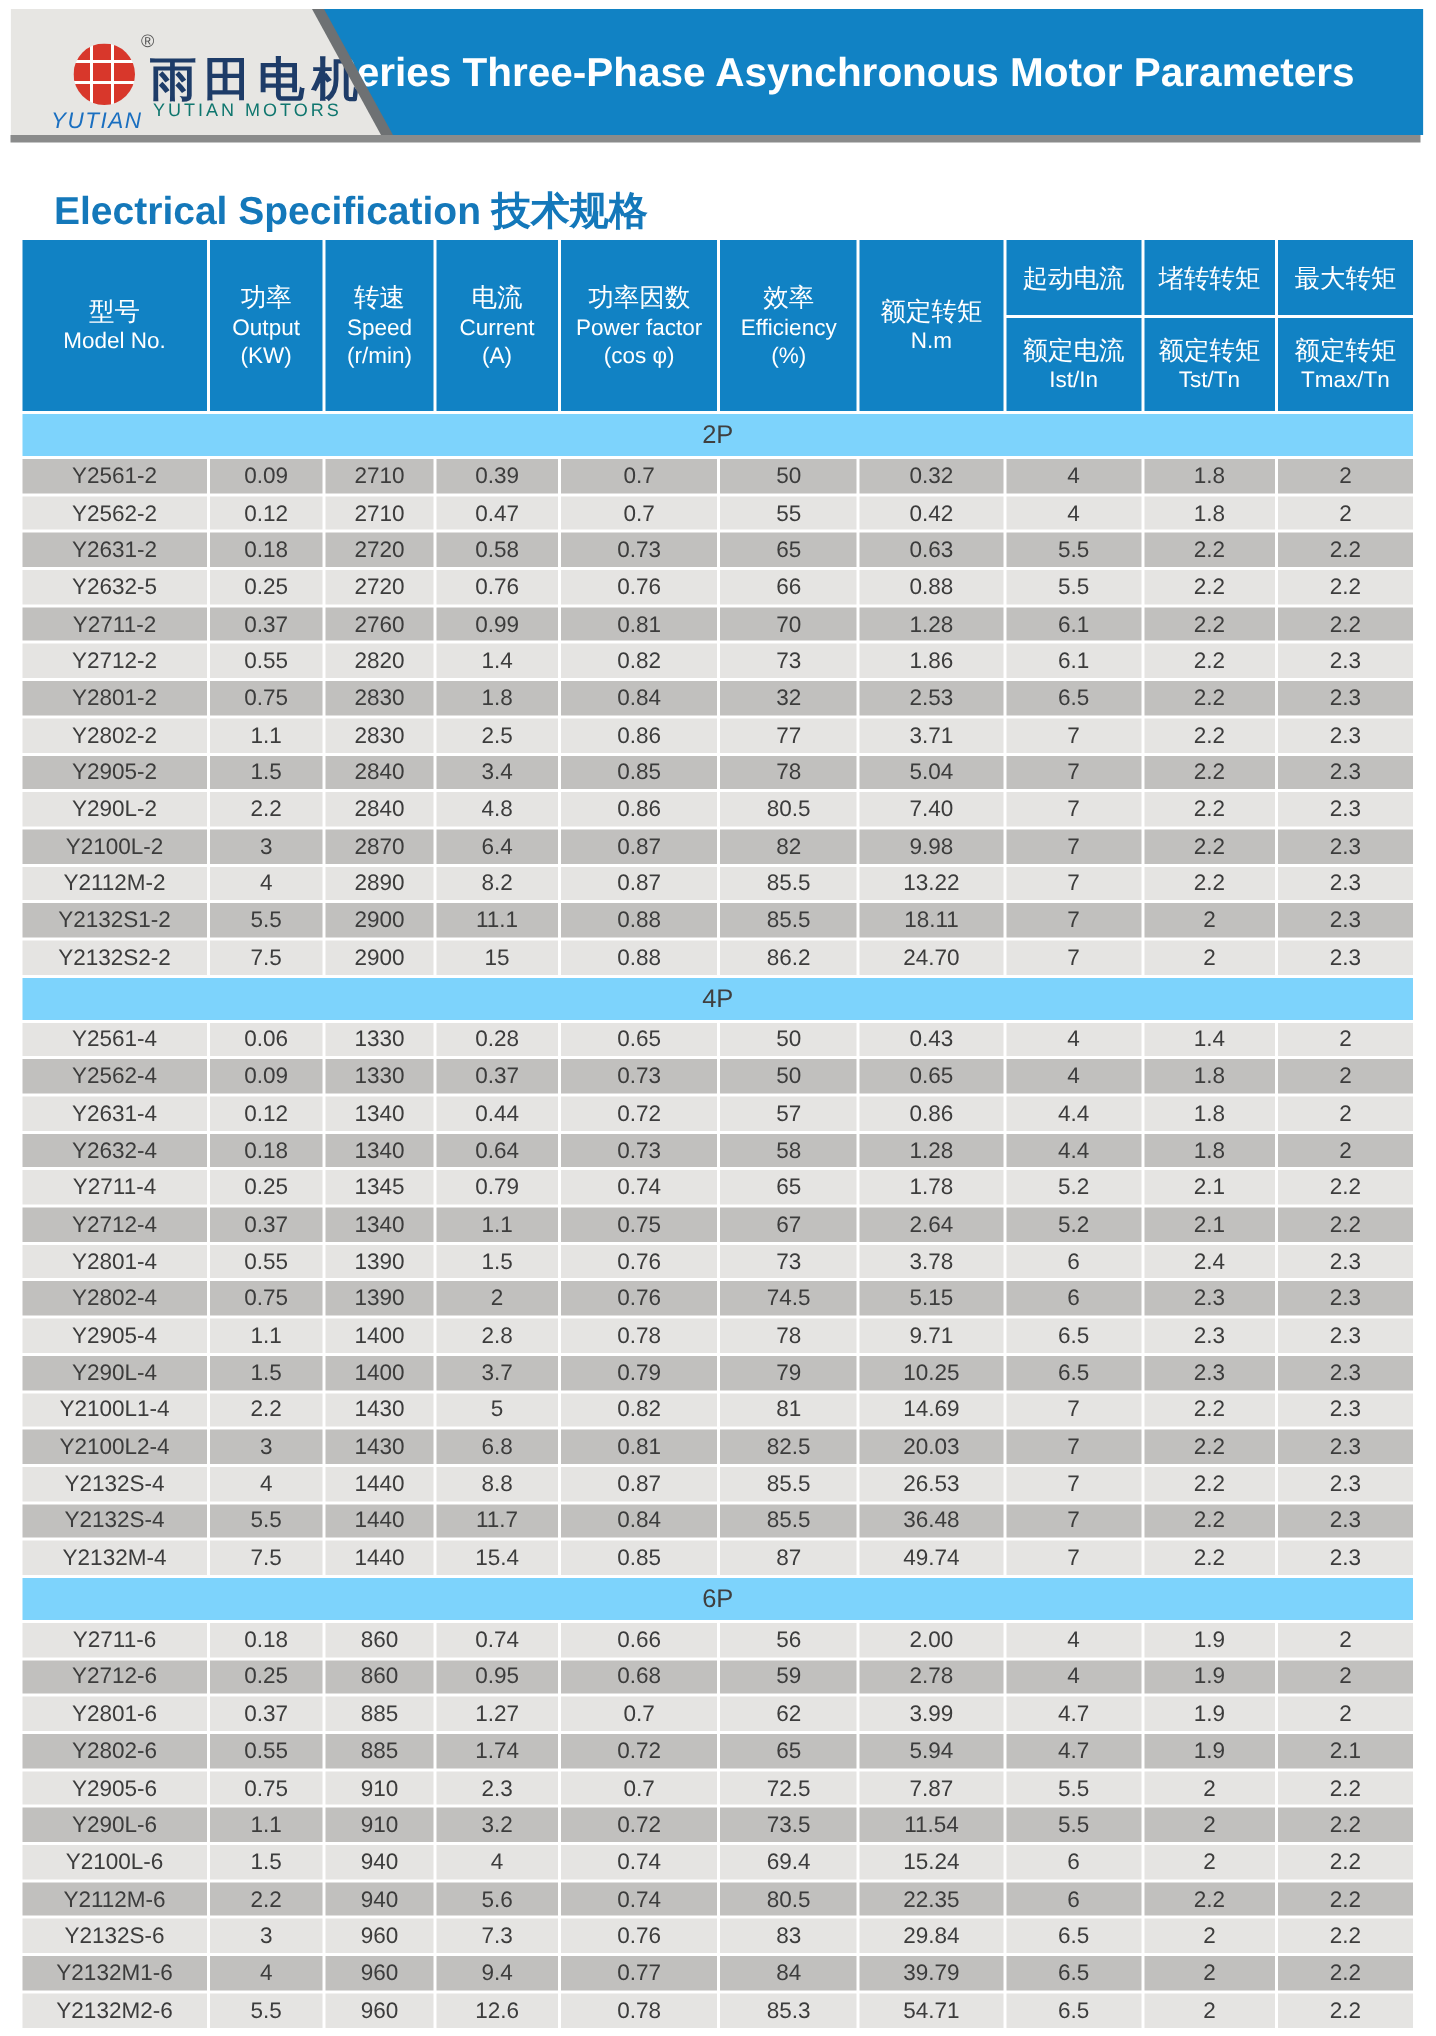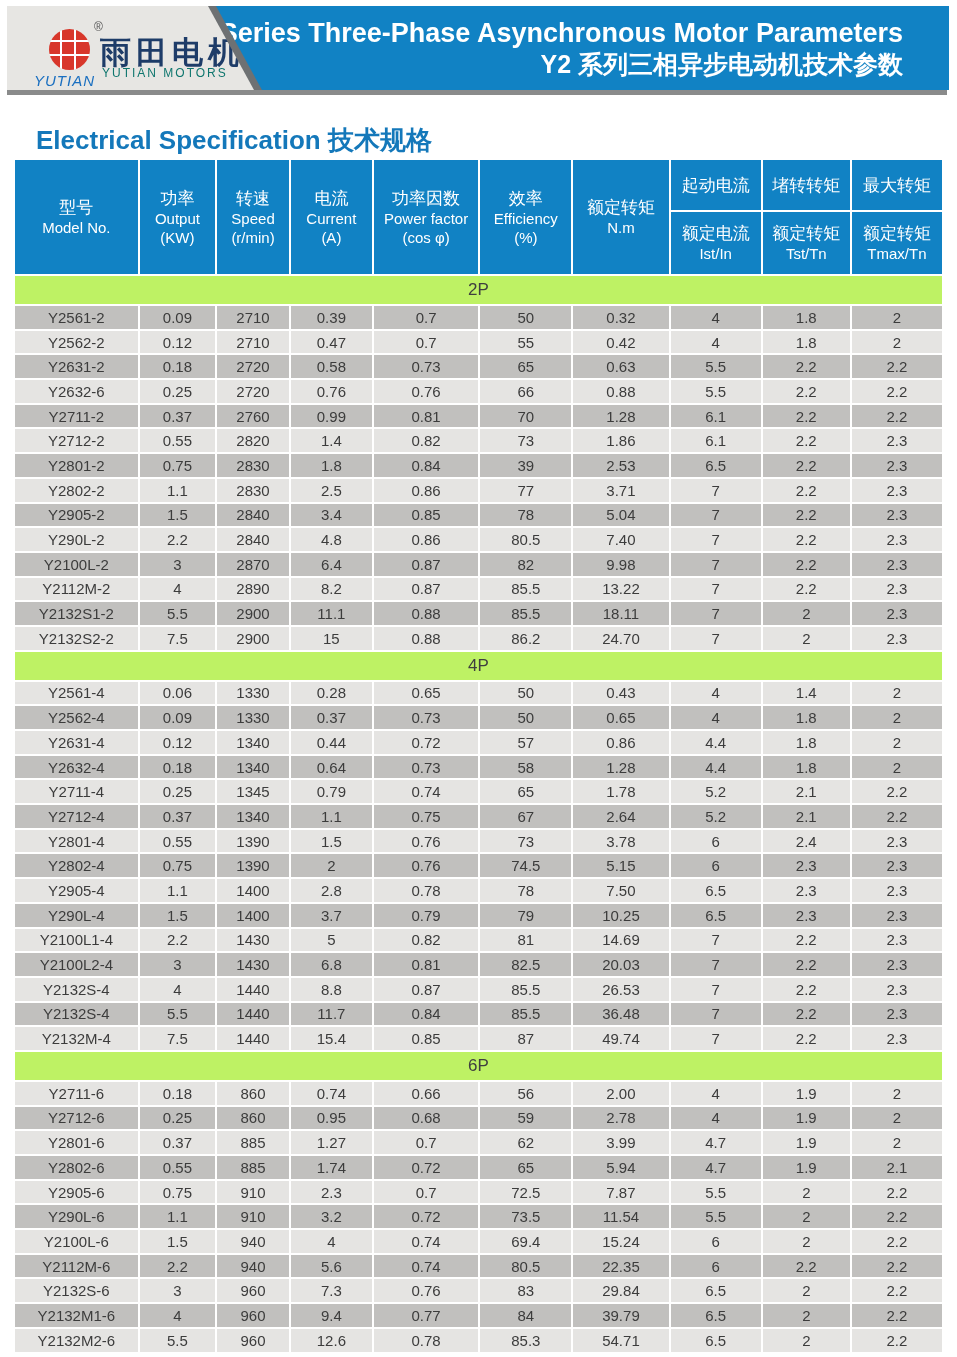--- a/index.html
+++ b/index.html
@@ -78,37 +78,36 @@
   th .h-en{font-size:15px;line-height:19px;}
   tr.hdr-top th{height:50px;}
   tr.hdr-bottom th{height:62px;}
   td{
     text-align:center;vertical-align:middle;color:#3c3c3c;font-size:15px;padding:0;
   }
   tr.data-row td{height:22.7px;}
   tr.data-row.dark td{background:#c1c0be;}
   tr.data-row.light td{background:#e5e4e2;}
   tr.band-row td{
-    background:#bef264;height:28px;font-size:17px;color:#3f3f3f;
+    background:#7dd3fc;height:28px;font-size:17px;color:#3f3f3f;
   }
 </style>
 </head>
 <body>
 
 <div class="logo-panel">
   <div class="logo-mark"></div>
   <div class="logo-reg">®</div>
   <div class="logo-cn">雨田电机</div>
   <div class="logo-en">YUTIAN MOTORS</div>
   <div class="logo-brand">YUTIAN</div>
 </div>
 <div class="banner-shadow"></div>
 <div class="banner">
   <div class="line1">Y2 Series Three-Phase Asynchronous Motor Parameters</div>
-  <div class="line2">Y2 系列三相异步电动机技术参数</div>
 </div>
 <div class="under-strip"></div>
 
 <div class="spec-title">Electrical Specification 技术规格</div>
 
 <div class="spec-table-wrap">
   <table class="spec">
     <colgroup>
       <col style="width:13.5%">
         <col style="width:8.3%">
@@ -215,21 +214,21 @@
           <td>2720</td>
           <td>0.58</td>
           <td>0.73</td>
           <td>65</td>
           <td>0.63</td>
           <td>5.5</td>
           <td>2.2</td>
           <td>2.2</td>
         </tr>
         <tr class="data-row light">
-          <td>Y2632-6</td>
+          <td>Y2632-5</td>
           <td>0.25</td>
           <td>2720</td>
           <td>0.76</td>
           <td>0.76</td>
           <td>66</td>
           <td>0.88</td>
           <td>5.5</td>
           <td>2.2</td>
           <td>2.2</td>
         </tr>
@@ -256,21 +255,21 @@
           <td>6.1</td>
           <td>2.2</td>
           <td>2.3</td>
         </tr>
         <tr class="data-row dark">
           <td>Y2801-2</td>
           <td>0.75</td>
           <td>2830</td>
           <td>1.8</td>
           <td>0.84</td>
-          <td>39</td>
+          <td>32</td>
           <td>2.53</td>
           <td>6.5</td>
           <td>2.2</td>
           <td>2.3</td>
         </tr>
         <tr class="data-row light">
           <td>Y2802-2</td>
           <td>1.1</td>
           <td>2830</td>
           <td>2.5</td>
@@ -452,21 +451,21 @@
           <td>2.3</td>
           <td>2.3</td>
         </tr>
         <tr class="data-row light">
           <td>Y2905-4</td>
           <td>1.1</td>
           <td>1400</td>
           <td>2.8</td>
           <td>0.78</td>
           <td>78</td>
-          <td>7.50</td>
+          <td>9.71</td>
           <td>6.5</td>
           <td>2.3</td>
           <td>2.3</td>
         </tr>
         <tr class="data-row dark">
           <td>Y290L-4</td>
           <td>1.5</td>
           <td>1400</td>
           <td>3.7</td>
           <td>0.79</td>

